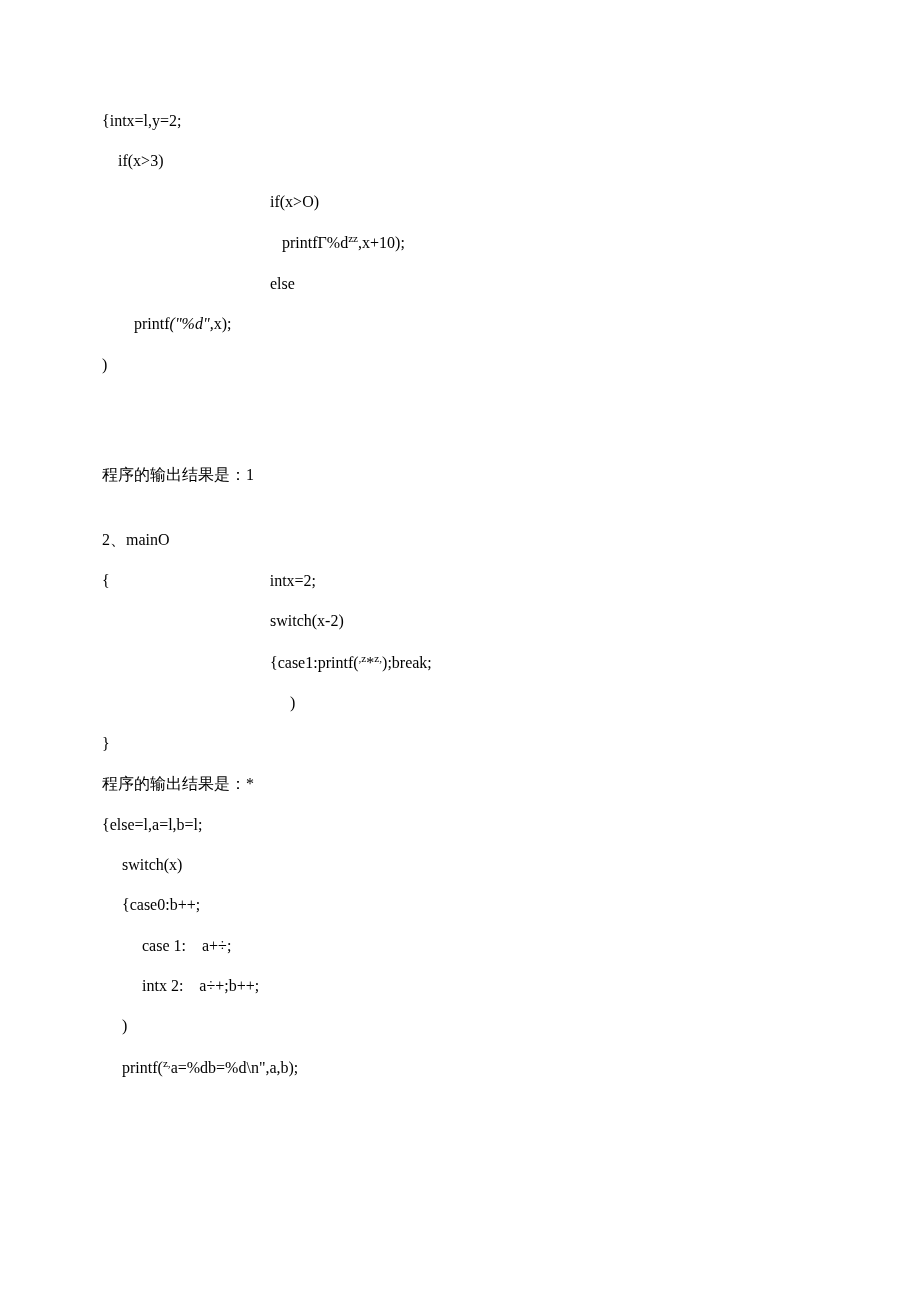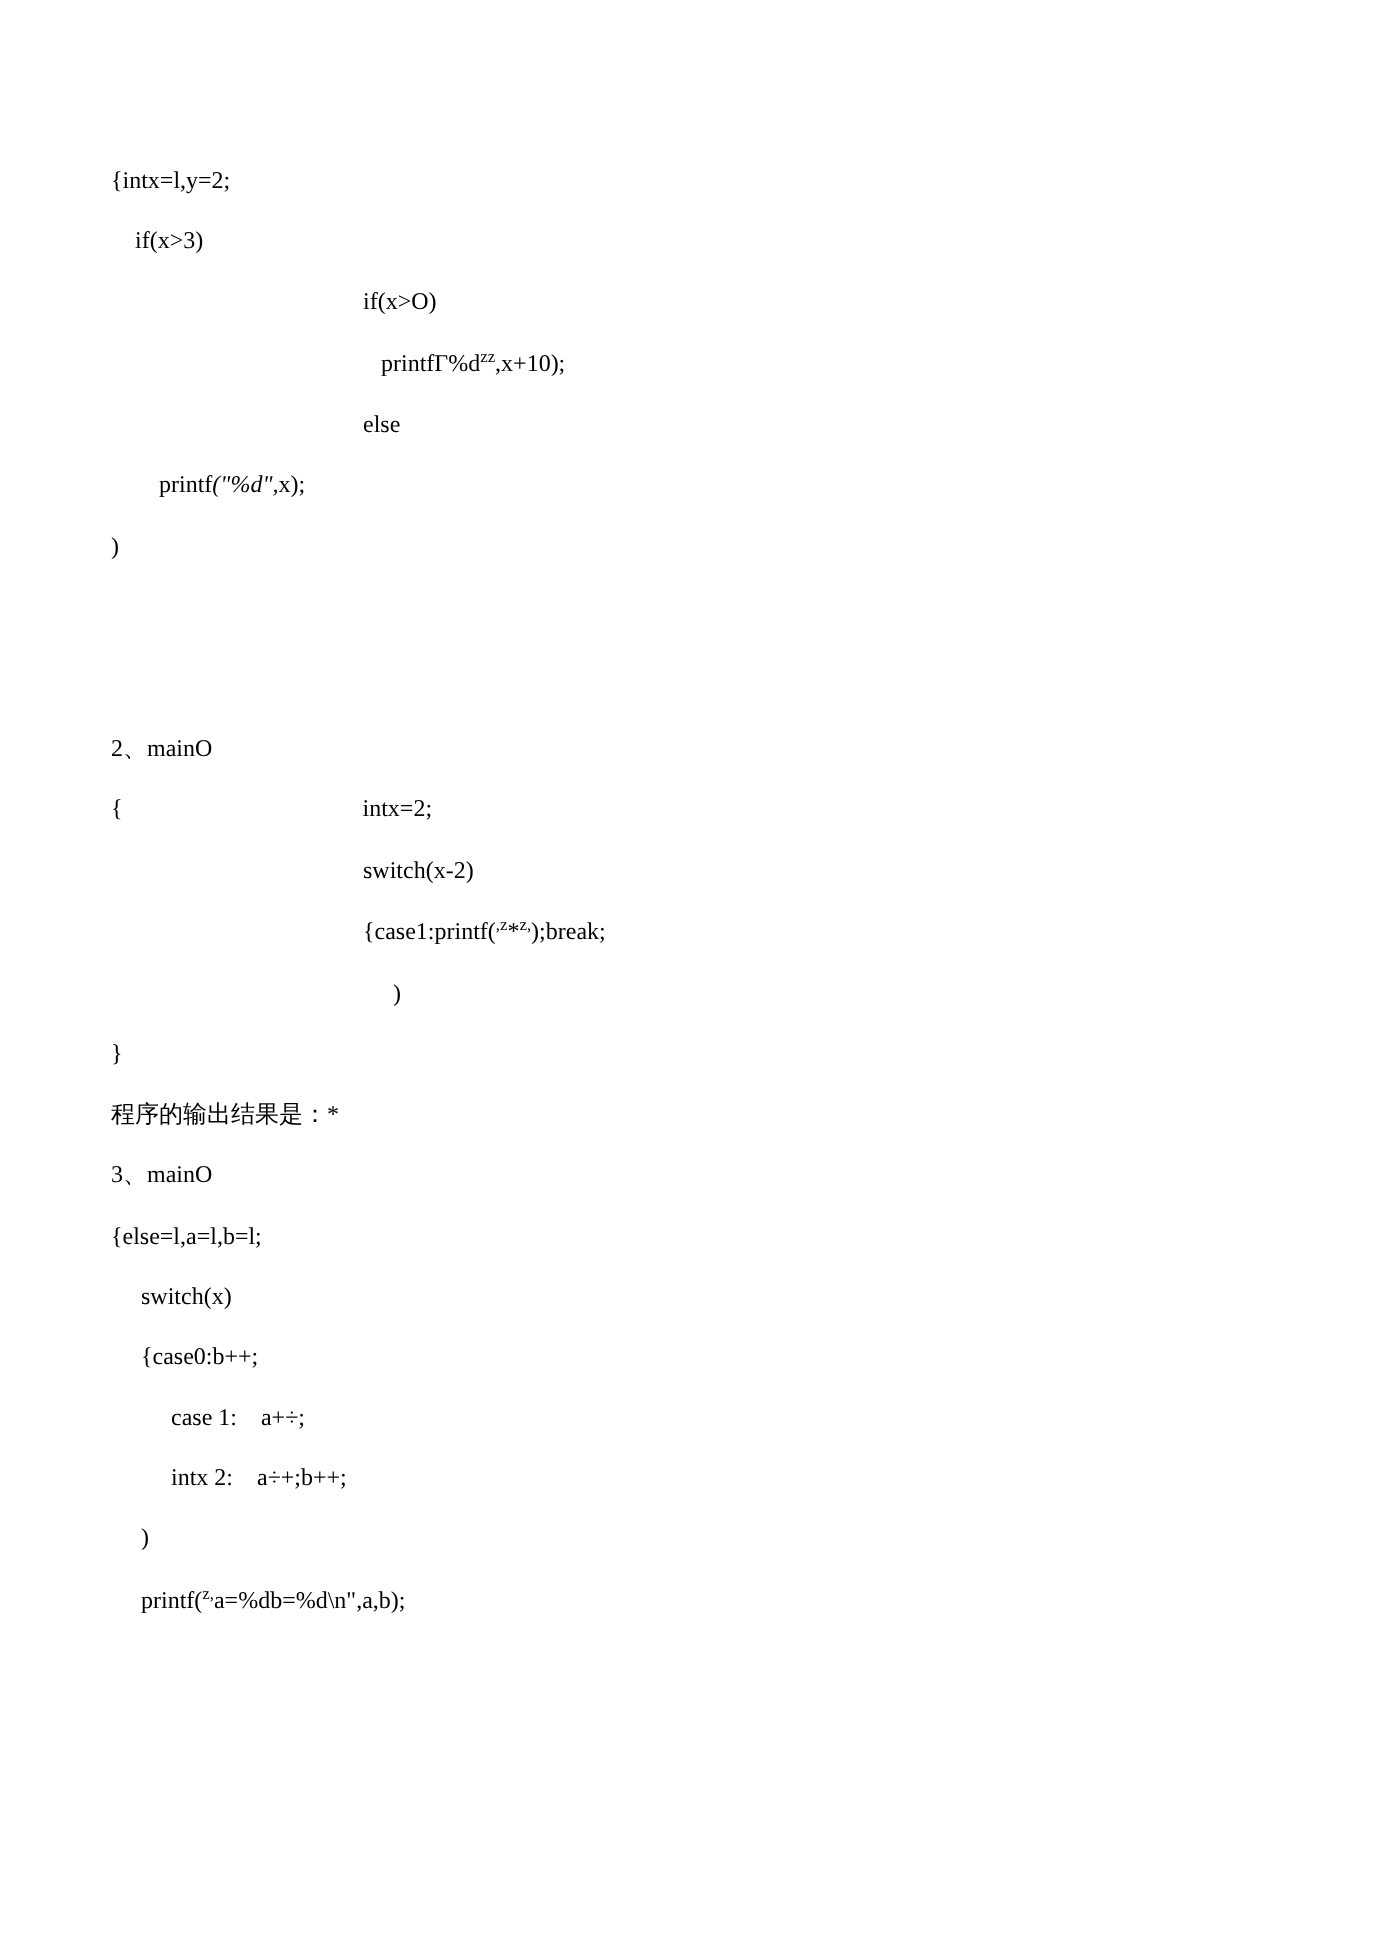--- a/index.html
+++ b/index.html
@@ -6,21 +6,21 @@
     margin: 0;
     padding: 0;
     background: #ffffff;
     font-family: "Times New Roman", "SimSun", serif;
     font-size: 16px;
     color: #000;
     width: 920px;
     min-height: 1301px;
   }
   .page {
-    padding: 110px 0 0 74px;
+    padding: 110px 0 0 102px;
     line-height: 1.4;
     position: relative;
   }
   .line {
     margin: 0 0 18px 0;
     white-space: pre;
     font-family: "Times New Roman", "SimSun", serif;
   }
   .sup {
     font-size: 0.7em;
@@ -49,34 +49,34 @@
 
   <div class="line">                                          else</div>
 
 
   <div class="line"><span>        printf</span><span class="italic">("%d",</span><span>x);</span></div>
 
   <div class="line">)</div>
 
   <div class="gap"></div>
 
+  <div class="line">程序的输出结果是：1</div>
 
   <div class="gap-sm"></div>
 
   <div class="line">2、mainO</div>
   <div class="line">{                                        intx=2;</div>
   <div class="line">                                          switch(x-2)</div>
 
   <div class="line"><span>                                          {case1:printf(</span><span class="sup">,z</span><span>*</span><span class="sup">z,</span><span>);break;</span></div>
 
 
   <div class="line">                                               )</div>
   <div class="line">}</div>
   <div class="line">程序的输出结果是：*</div>
-  <div class="line">3、mainO</div>
   <div class="line">{else=l,a=l,b=l;</div>
   <div class="line">     switch(x)</div>
   <div class="line">     {case0:b++;</div>
   <div class="line">          case 1:    a+÷;</div>
   <div class="line">          intx 2:    a÷+;b++;</div>
   <div class="line">     )</div>
 
   <div class="line"><span>     printf(</span><span class="sup">z,</span><span>a=%db=%d\n</span><span>",a,b);</span></div>
 
 </div>

